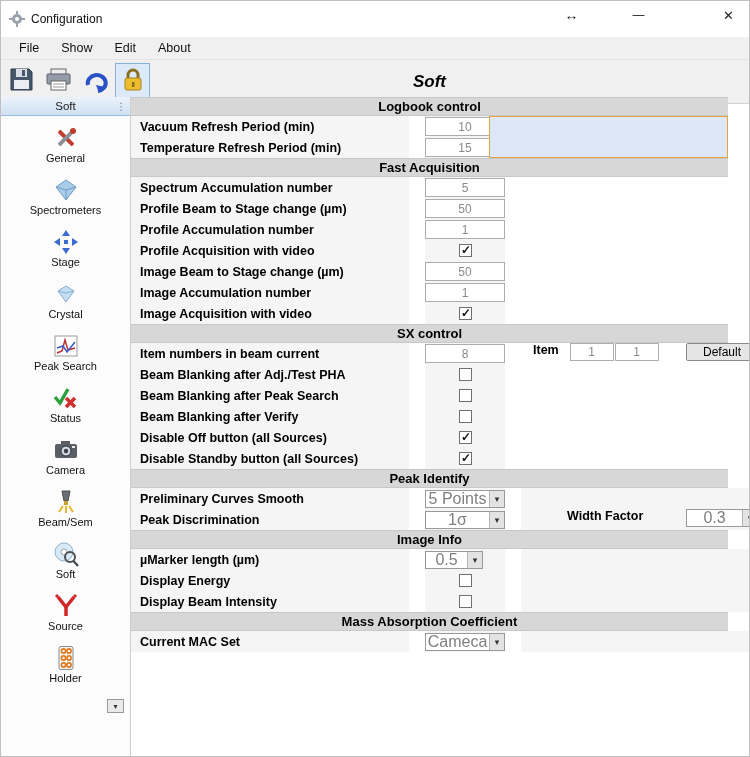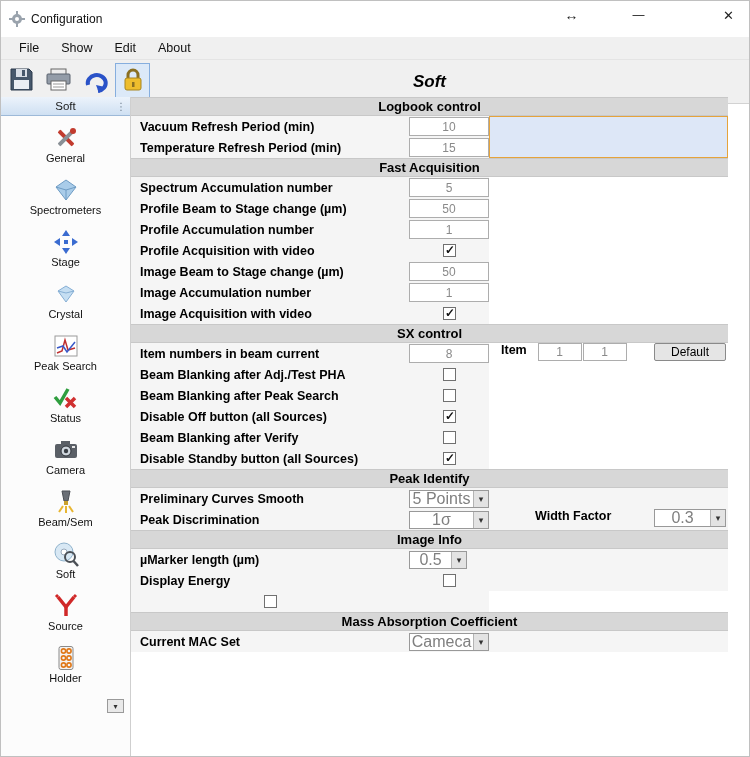--- a/index.html
+++ b/index.html
@@ -37,21 +37,21 @@
   .sidebar-items { padding-top: 8px; display: flex; flex-direction: column; align-items: center; }
   .side-item { display: flex; flex-direction: column; align-items: center; margin-bottom: 12px; width: 100%; }
   .side-item .icon { height: 27px; display: flex; align-items: center; justify-content: center; }
   .side-label { font-size: 11px; color: #111; margin-top: 1px; }
   .sidebar-spinner { position: absolute; bottom: 43px; right: 6px; width: 17px; height: 14px; border: 1px solid #9a9a9a; background: #e9e9e9; font-size: 8px; display: flex; align-items: center; justify-content: center; color: #333; }
 
   
   .main { width: 597px; background: #fff; }
   .section-header { height: 19px; background: #d7d7d7; border-top: 1px solid #c8c8c8; border-bottom: 1px solid #c8c8c8; display: flex; align-items: center; justify-content: center; font-size: 13px; font-weight: bold; color: #000; }
   .rows { position: relative; }
-  .row { height: 21px; display: grid; grid-template-columns: 278px 80px 239px; }
+  .row { height: 21px; display: grid; grid-template-columns: 278px 80px 239px; gap: 16px; }
   .cell-label { display: flex; align-items: center; padding-left: 9px; font-size: 12.5px; font-weight: bold; color: #000; background: #f5f5f5; white-space: nowrap; }
   .cell-control { background: #f5f5f5; display: flex; align-items: center; justify-content: center; overflow: visible; }
   .cell-control.left { justify-content: flex-start; }
   .cell-extra { background: #fff; display: flex; align-items: flex-start; }
   .rows.gray-extra .cell-extra { background: #f5f5f5; }
 
   .text-field { width: 100%; height: 19px; background: #fff; border: 1px solid #adadad; color: #8a8a8a; font-size: 12px; display: flex; align-items: center; justify-content: center; }
   .checkbox { width: 13px; height: 13px; background: #fff; border: 1px solid #707070; position: relative; }
   .checkbox.checked::after { content: "✓"; position: absolute; left: 0; top: -2px; width: 13px; text-align: center; font-size: 12px; color: #111; font-weight: bold; }
 
@@ -389,30 +389,30 @@
             <div class="cell-extra"></div>
           </div>
           <div class="row">
             <div class="cell-label">Beam Blanking after Peak Search</div>
             <div class="cell-control">
                 <div class="checkbox"></div>
               </div>
             <div class="cell-extra"></div>
           </div>
           <div class="row">
+            <div class="cell-label">Beam Blanking after Verify</div>
+            <div class="cell-control">
+                <div class="checkbox"></div>
+              </div>
+            <div class="cell-extra"></div>
+          </div>
+          <div class="row">
             <div class="cell-label">Disable Off button (all Sources)</div>
             <div class="cell-control">
                 <div class="checkbox checked"></div>
-              </div>
-            <div class="cell-extra"></div>
-          </div>
-          <div class="row">
-            <div class="cell-label">Beam Blanking after Verify</div>
-            <div class="cell-control">
-                <div class="checkbox"></div>
               </div>
             <div class="cell-extra"></div>
           </div>
           <div class="row">
             <div class="cell-label">Disable Standby button (all Sources)</div>
             <div class="cell-control">
                 <div class="checkbox checked"></div>
               </div>
             <div class="cell-extra"></div>
           </div>
@@ -465,20 +465,21 @@
             <div class="cell-extra"></div>
           </div>
           <div class="row">
             <div class="cell-label">Display Energy</div>
             <div class="cell-control">
                 <div class="checkbox"></div>
               </div>
             <div class="cell-extra"></div>
           </div>
           <div class="row">
+            <div class="cell-label">Display Beam Intensity</div>
             <div class="cell-control">
                 <div class="checkbox"></div>
               </div>
             <div class="cell-extra"></div>
           </div>
         </div>
       </div>
 
       <div class="section">
         <div class="section-header">Mass Absorption Coefficient</div>

